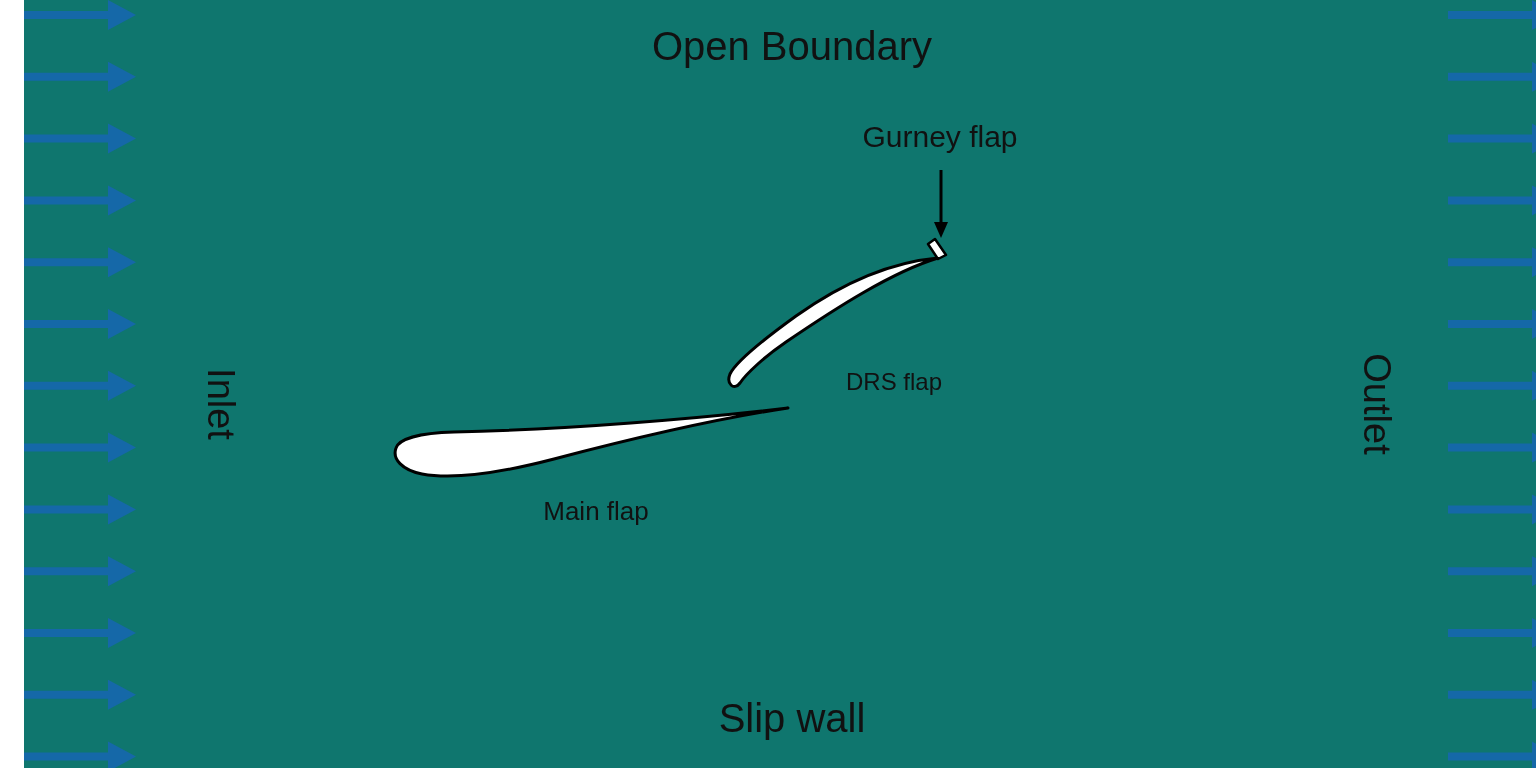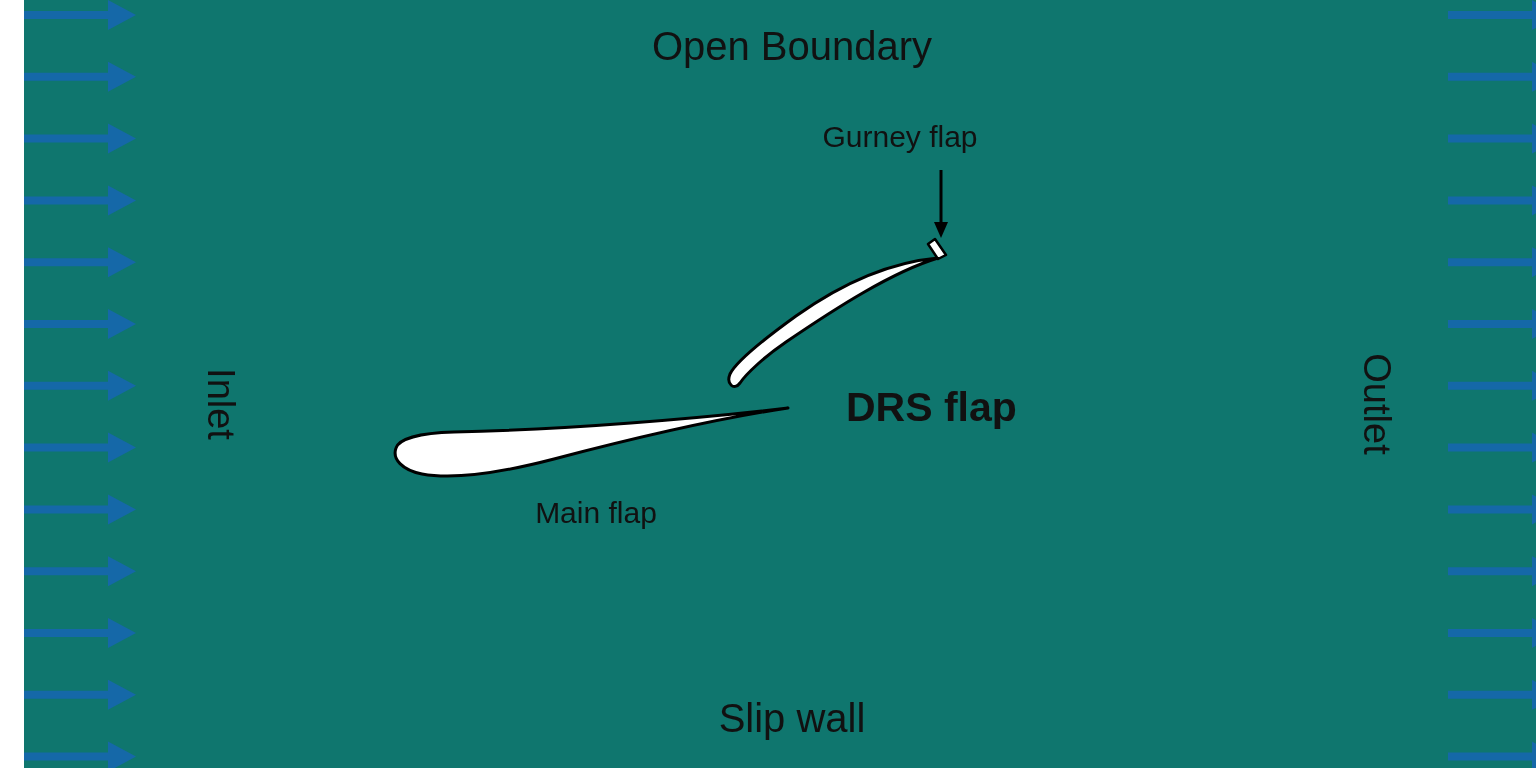--- a/index.html
+++ b/index.html
@@ -44,35 +44,34 @@
     font-size: 38px;
   }
   .label-right {
     left: 1352px;
     top: 404px;
     transform: translate(-50%, -50%) rotate(90deg);
     font-size: 38px;
   }
   .label-gurney {
     top: 120px;
-    left: 876px;
+    left: 916px;
     transform: translateX(-50%);
     font-size: 30px;
   }
   .label-drs {
-    top: 384px;
+    top: 368px;
     left: 822px;
-    font-size: 41px;
-    font-weight: bold;
+    font-size: 24px;
   }
   .label-main {
     top: 496px;
     left: 572px;
     transform: translateX(-50%);
-    font-size: 30px;
+    font-size: 26px;
   }
 </style>
 </head>
 <body>
 
 <div class="canvas" id="canvas" style="background: #0f766e; margin-left: 24px;">
 
   <svg class="layer" width="1536" height="768" viewBox="0 0 1536 768">
 
     <g id="left-arrows">

